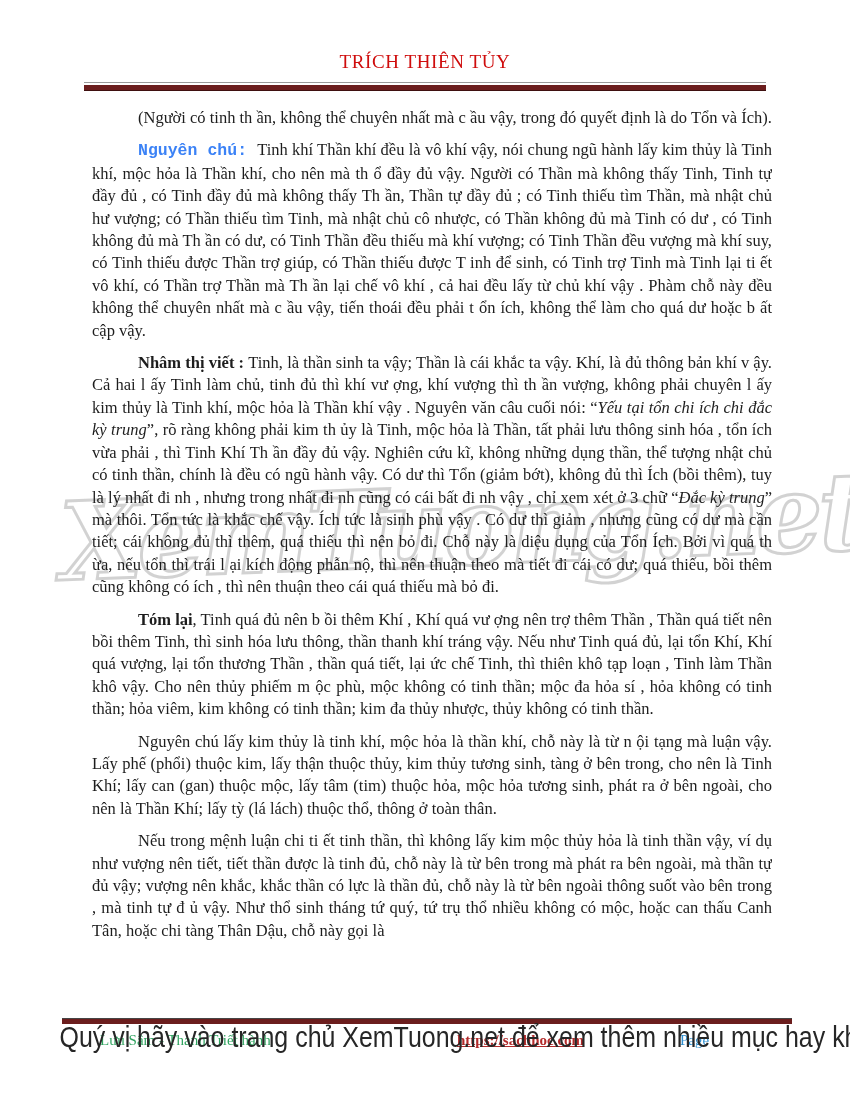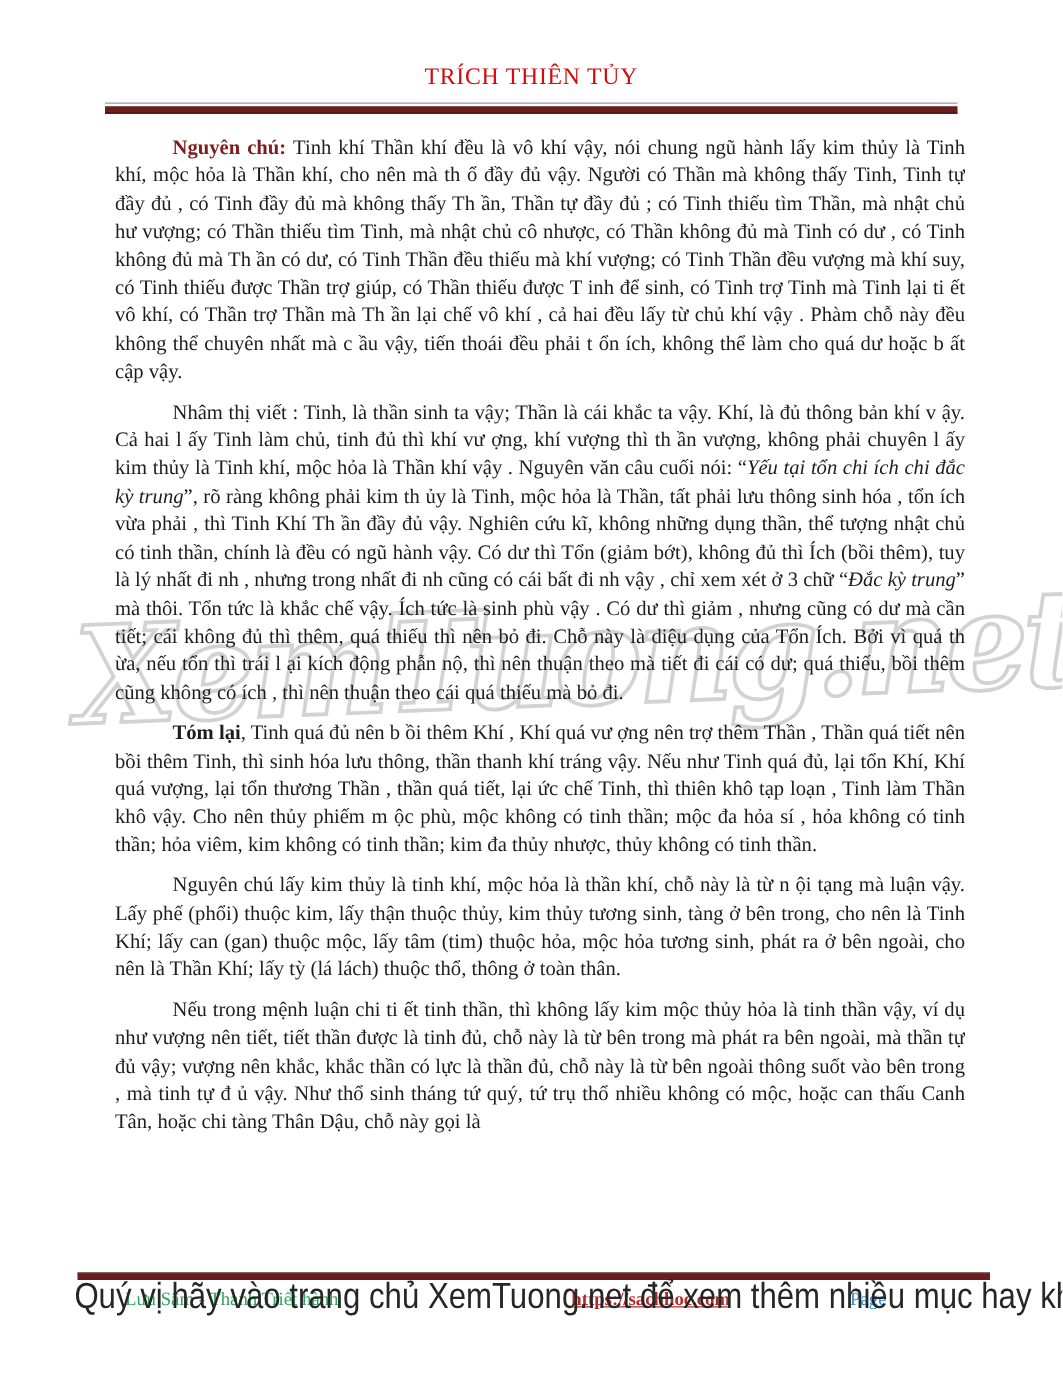--- a/index.html
+++ b/index.html
@@ -28,22 +28,22 @@
   }
 
   
   .body {
     position:absolute; top:96px; left:92px; right:78px; bottom:93px;
     overflow:hidden; z-index:1;
     font-size:16.5px; line-height:22.4px; color:#1d1d1d;
     text-align:justify;
   }
   .body p { margin:0 0 10px 0; text-indent:46px; }
-  .run-green { color:#7f1d1d; font-weight:bold; }
-  .run-bold { font-weight:normal; }
+  .run-green { color:#3b82f6; font-weight:bold;font-family:Liberation Mono, monospace; }
+  .run-bold { font-weight:bold; }
   .run-bolditalic { font-weight:bold; }
   .run-italic { font-style:italic; }
 
   
   .footer-rule {
     position:absolute; left:62px; right:58px; top:1007px; height:5px;
     background:#6b1d1d; border-top:1px solid #454545; z-index:2;
   }
   .footer-under {
     position:absolute; top:1021px; z-index:2; white-space:nowrap;
@@ -65,20 +65,21 @@
 <div class="page">
 
   <div class="title">TRÍCH THIÊN TỦY</div>
   <div class="rule-double">
     <div class="bar"></div>
   </div>
 
   <div class="watermark">XemTuong.net</div>
 
   <div class="body" id="body-paragraphs">
+      <p><span>(Người có tinh th ần, không thể chuyên nhất mà c ầu vậy, trong đó quyết định là do Tổn và Ích).</span></p>
       <p><span class="run-green">Nguyên chú: </span><span>Tinh khí Thần khí đều là vô khí vậy, nói chung ngũ hành lấy kim thủy là Tinh khí, mộc hỏa là Thần khí, cho nên mà th ổ đầy đủ vậy. Người có Thần mà không thấy Tinh, Tinh tự đầy đủ , có Tinh đầy đủ mà không thấy Th ần, Thần tự đầy đủ ; có Tinh thiếu tìm Thần, mà nhật chủ hư vượng; có Thần thiếu tìm Tinh, mà nhật chủ cô nhược, có Thần không đủ mà Tinh có dư , có Tinh không đủ mà Th ần có dư, có Tinh Thần đều thiếu mà khí vượng; có Tinh Thần đều vượng mà khí suy, có Tinh thiếu được Thần trợ giúp, có Thần thiếu được T inh để sinh, có Tinh trợ Tinh mà Tinh lại ti ết vô khí, có Thần trợ Thần mà Th ần lại chế vô khí , cả hai đều lấy từ chủ khí vậy . Phàm chỗ này đều không thể chuyên nhất mà c ầu vậy, tiến thoái đều phải t ổn ích, không thể làm cho quá dư hoặc b ất cập vậy.</span></p>
       <p><span class="run-bold">Nhâm thị viết : </span><span>Tinh, là thần sinh ta vậy; Thần là cái khắc ta vậy. Khí, là đủ thông bản khí v ậy. Cả hai l ấy Tinh làm chủ, tinh đủ thì khí vư ợng, khí vượng thì th ần vượng, không phải chuyên l ấy kim thủy là Tinh khí, mộc hỏa là Thần khí vậy . Nguyên văn câu cuối nói: “</span><span class="run-italic">Yếu tại tổn chi ích chi đắc kỳ trung</span><span>”, rõ ràng không phải kim th ủy là Tinh, mộc hỏa là Thần, tất phải lưu thông sinh hóa , tổn ích vừa phải , thì Tinh Khí Th ần đầy đủ vậy. Nghiên cứu kĩ, không những dụng thần, thể tượng nhật chủ có tinh thần, chính là đều có ngũ hành vậy. Có dư thì Tổn (giảm bớt), không đủ thì Ích (bồi thêm), tuy là lý nhất đi nh , nhưng trong nhất đi nh cũng có cái bất đi nh vậy , chỉ xem xét ở 3 chữ “</span><span class="run-italic">Đắc kỳ trung</span><span>” mà thôi. Tổn tức là khắc chế vậy. Ích tức là sinh phù vậy . Có dư thì giảm , nhưng cũng có dư mà cần tiết; cái không đủ thì thêm, quá thiếu thì nên bỏ đi. Chỗ này là diệu dụng của Tổn Ích. Bởi vì quá th ừa, nếu tổn thì trái l ại kích động phẫn nộ, thì nên thuận theo mà tiết đi cái có dư; quá thiếu, bồi thêm cũng không có ích , thì nên thuận theo cái quá thiếu mà bỏ đi.</span></p>
       <p><span class="run-bolditalic">Tóm lại</span><span>, Tinh quá đủ nên b ồi thêm Khí , Khí quá vư ợng nên trợ thêm Thần , Thần quá tiết nên bồi thêm Tinh, thì sinh hóa lưu thông, thần thanh khí tráng vậy. Nếu như Tinh quá đủ, lại tổn Khí, Khí quá vượng, lại tổn thương Thần , thần quá tiết, lại ức chế Tinh, thì thiên khô tạp loạn , Tinh làm Thần khô vậy. Cho nên thủy phiếm m ộc phù, mộc không có tinh thần; mộc đa hỏa sí , hỏa không có tinh thần; hỏa viêm, kim không có tinh thần; kim đa thủy nhược, thủy không có tinh thần.</span></p>
       <p><span>Nguyên chú lấy kim thủy là tinh khí, mộc hỏa là thần khí, chỗ này là từ n ội tạng mà luận vậy. Lấy phế (phổi) thuộc kim, lấy thận thuộc thủy, kim thủy tương sinh, tàng ở bên trong, cho nên là Tinh Khí; lấy can (gan) thuộc mộc, lấy tâm (tim) thuộc hỏa, mộc hỏa tương sinh, phát ra ở bên ngoài, cho nên là Thần Khí; lấy tỳ (lá lách) thuộc thổ, thông ở toàn thân.</span></p>
       <p><span>Nếu trong mệnh luận chi ti ết tinh thần, thì không lấy kim mộc thủy hỏa là tinh thần vậy, ví dụ như vượng nên tiết, tiết thần được là tinh đủ, chỗ này là từ bên trong mà phát ra bên ngoài, mà thần tự đủ vậy; vượng nên khắc, khắc thần có lực là thần đủ, chỗ này là từ bên ngoài thông suốt vào bên trong , mà tinh tự đ ủ vậy. Như thổ sinh tháng tứ quý, tứ trụ thổ nhiều không có mộc, hoặc can thấu Canh Tân, hoặc chi tàng Thân Dậu, chỗ này gọi là</span></p>
     </div>
 
   <div class="footer-rule"></div>
   <span class="footer-under footer-credit">Lưu Sâm - Thanh Triết hành</span>
   <span class="footer-under footer-link">https://sachhoc.com</span>

